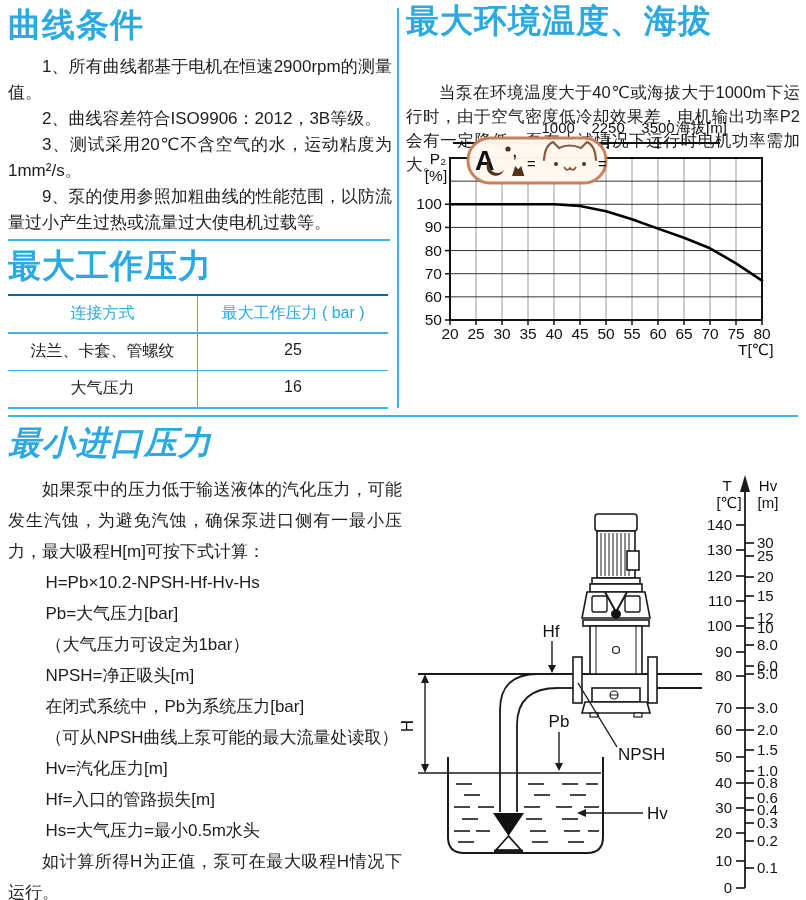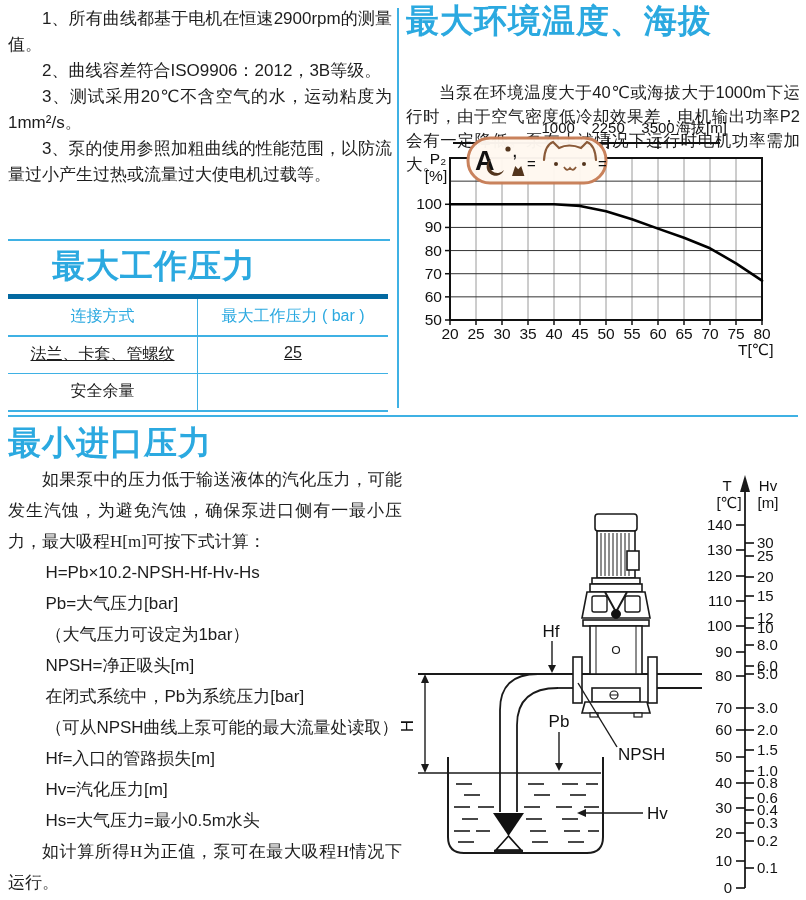--- a/index.html
+++ b/index.html
@@ -6,75 +6,77 @@
   body { font-family:"Liberation Sans","DejaVu Sans",sans-serif; background:#fff; color:#1d1d1d; }
   .page { position:relative; width:806px; height:900px; background:#ffffff; overflow:hidden; }
   h1.sec { font-size:33px; font-weight:700; color:#2BA9E0; line-height:1.15; letter-spacing:1px; }
   .divider { position:absolute; background:#3FB1E4; }
   
   .sec-curve { position:absolute; left:8px; top:6px; width:384px; }
   .sec-curve h1 { margin-bottom:10px; }
   .sec-curve p { font-size:17px; line-height:26px; text-align:justify; text-indent:2em; }
   
   .sec-press { position:absolute; left:8px; top:247px; width:382px; }
-  .sec-press h1 { margin-bottom:9px;margin-left:44px; }
-  .ptable { width:380px; border-top:5px solid #0369a1; border-bottom:2px solid #3FB1E4; }
+  .sec-press h1 { margin-bottom:9px; }
+  .ptable { width:380px; border-top:2px solid #0369a1; border-bottom:2px solid #3FB1E4; }
   .ptable .row { display:flex; }
   .ptable .row.head { border-bottom:2px solid #3FB1E4; }
-  .ptable .row.r1 { border-bottom:1.5px solid #3FB1E4;text-decoration:underline; }
+  .ptable .row.r1 { border-bottom:1.5px solid #3FB1E4; }
   .ptable .cell { width:50%; text-align:center; font-size:16px; padding:7px 0 8px; }
   .ptable .cell.c0 { border-right:1.5px solid #3FB1E4; }
   .ptable .head .cell { color:#2BA9E0; }
   
   .sec-amb { position:absolute; left:406px; top:2px; width:394px; }
   .sec-amb h1 { }
   .sec-amb p { font-size:16.5px; line-height:24px; text-align:justify; text-indent:2em;margin-top:40px; }
   
   .sec-inlet { position:absolute; left:8px; top:424px; width:394px; }
-  .sec-inlet h1 { margin-bottom:2px; }
+  .sec-inlet h1 { margin-bottom:12px;font-style:italic; }
   .sec-inlet p { font-size:17px; line-height:31px; }
-  .sec-inlet p.indent { text-indent:2em; text-align:justify;font-family:Liberation Serif, serif; }
+  .sec-inlet p.indent { text-indent:2em; text-align:justify; }
   .sec-inlet p.ind2 { text-indent:2.2em; }
   svg { position:absolute; }
   svg text { font-family:"Liberation Sans","DejaVu Sans",sans-serif; fill:#111; }
   text.ct { font-size:15.5px; }
   text.topt { font-size:15px; }
   text.dt { font-size:15px; }
   text.dlab { font-size:17px; }
   .wm { pointer-events:none; }
 </style>
 </head>
 <body>
 
 <div class="page">
 
   <section class="sec-curve">
+    <h1 class="sec">曲线条件</h1>
     <p>1、所有曲线都基于电机在恒速2900rpm的测量值。</p>
     <p>2、曲线容差符合ISO9906：2012，3B等级。</p>
     <p>3、测试采用20℃不含空气的水，运动粘度为1mm²/s。</p>
-    <p>3、泵的使用参照加粗曲线的性能范围，以防流量过小产生过热或流量过大使电机过载等。</p>
+    <p>9、泵的使用参照加粗曲线的性能范围，以防流量过小产生过热或流量过大使电机过载等。</p>
   </section>
 
   <div class="divider" style="left:8px; top:239px; width:382px; height:2px;"></div>
   <div class="divider" style="left:397px; top:8px; width:2px; height:400px;"></div>
   <div class="divider" style="left:8px; top:415px; width:790px; height:2px;"></div>
 
   <section class="sec-press">
     <h1 class="sec">最大工作压力</h1>
     <div class="ptable">
       <div class="row head">
         <div class="cell c0">连接方式</div>
         <div class="cell">最大工作压力 ( bar )</div>
       </div>
       <div class="row r1">
         <div class="cell c0">法兰、卡套、管螺纹</div>
         <div class="cell">25</div>
       </div>
       <div class="row">
-        <div class="cell c0">安全余量</div>
+        <div class="cell c0">大气压力</div>
+        <div class="cell">16</div>
       </div>
     </div>
   </section>
 
   <section class="sec-amb">
     <h1 class="sec">最大环境温度、海拔</h1>
     <p>当泵在环境温度大于40℃或海拔大于1000m下运行时，由于空气密度低冷却效果差，电机输出功率P2会有一定降低。泵在上述情况下运行时电机功率需加大。</p>
   </section>
 
   <svg style="left:400px; top:118px;" width="406" height="245" viewBox="0 0 406 245">
@@ -169,22 +171,22 @@
 
   <section class="sec-inlet">
     <h1 class="sec">最小进口压力</h1>
     <p class="indent">如果泵中的压力低于输送液体的汽化压力，可能发生汽蚀，为避免汽蚀，确保泵进口侧有一最小压力，最大吸程H[m]可按下式计算：</p>
     <p class="ind2">H=Pb×10.2-NPSH-Hf-Hv-Hs</p>
     <p class="ind2">Pb=大气压力[bar]</p>
     <p class="ind2">（大气压力可设定为1bar）</p>
     <p class="ind2">NPSH=净正吸头[m]</p>
     <p class="ind2">在闭式系统中，Pb为系统压力[bar]</p>
     <p class="ind2">（可从NPSH曲线上泵可能的最大流量处读取）</p>
+    <p class="ind2">Hv=汽化压力[m]</p>
     <p class="ind2">Hf=入口的管路损失[m]</p>
-    <p class="ind2">Hv=汽化压力[m]</p>
     <p class="ind2">Hs=大气压力=最小0.5m水头</p>
     <p class="indent">如计算所得H为正值，泵可在最大吸程H情况下运行。</p>
 
   </section>
 
   <svg style="left:400px; top:450px;" width="406" height="450" viewBox="0 0 406 450">
 
     <g stroke="#1a1a1a" fill="none">
       <line x1="18" y1="224" x2="302" y2="224" stroke-width="1.8"></line>
       <path d="M158 238 Q117 238 117 275 L117 362" stroke-width="1.8"></path>

